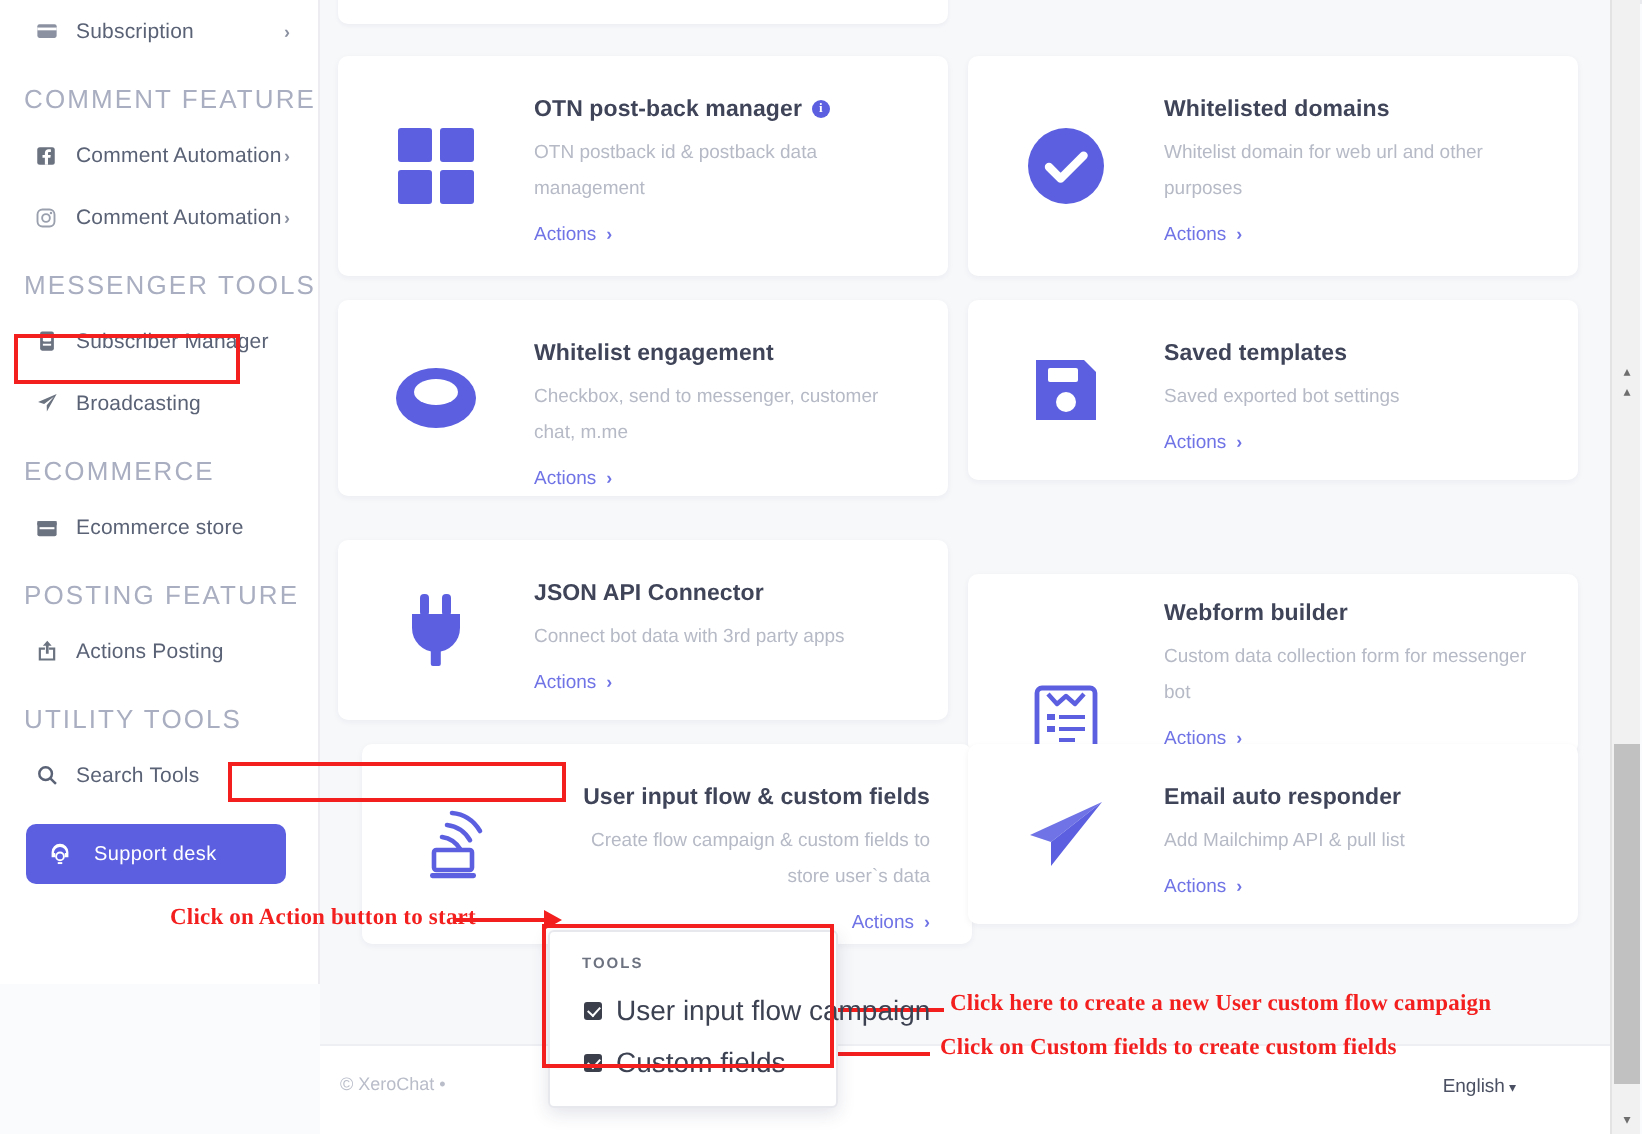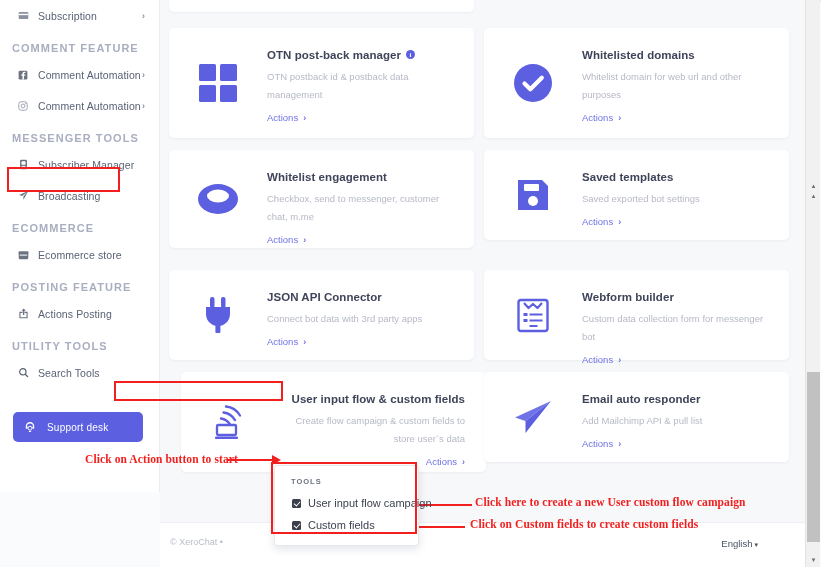--- a/index.html
+++ b/index.html
@@ -40,24 +40,23 @@
   .nav-item .chev {
     position: absolute; right: 14px; top: 50%;
     transform: translateY(-50%);
     font-size: 9px; color: #8b91a1; font-weight: bold;
   }
   .nav-item.active { background: #f5f6fa; }
   .nav-item.active .lbl { color: #5b5fe0; }
   .nav-item.active .ico { color: #5b5fe0; }
 
   .nav-section {
-    font-size: 11px; letter-spacing: 1.05px;
+    font-size: 13px; letter-spacing: 1.05px;
     color: #a9aec0; padding: 11px 0 5px 12px;
     text-transform: uppercase;
-    font-weight: bold;
   }
 
   .support-btn {
     position: absolute; left: 13px; top: 412px;
     width: 130px; height: 30px;
     background: #5b5fe0; border-radius: 5px;
     display: flex; align-items: center;
     color: #fff; cursor: pointer;
   }
   .support-btn .ico { width: 34px; display: flex; justify-content: center; align-items:center; }
@@ -146,21 +145,21 @@
     width: 9px; height: 9px; flex: 0 0 9px;
     background: #3b3f4c; border-radius: 1.5px;
     position: relative; margin-right: 7px;
   }
   .dd-chk::after {
     content: ""; position: absolute;
     left: 2.6px; top: 1px; width: 3px; height: 5px;
     border: solid #fff; border-width: 0 1.4px 1.4px 0;
     transform: rotate(42deg);
   }
-  .dd-lbl { font-size: 11px; color: #3d4252; white-space: nowrap; }
+  .dd-lbl { font-size: 14px; color: #3d4252; white-space: nowrap; }
 
   .hl-dropdown {
     position: absolute; left: 271px; top: 462px;
     width: 146px; height: 72px;
     border: 2px solid #f31f1f; pointer-events: none; z-index: 25;
   }
 
   
   .footer {
     position: absolute; left: 160px; top: 522px;
@@ -415,21 +414,21 @@
           <rect x="12.4" y="26" width="5" height="10" rx="1" fill="#5b5fe0"></rect>
         </svg>
       </div>
       <div class="card-body">
         <div class="card-title">JSON API Connector</div>
         <div class="card-desc">Connect bot data with 3rd party apps</div>
         <div class="card-actions"><span>Actions</span><span class="ar">›</span></div>
       </div>
     </div>
 
-    <div class="card" style="left:324px; top:270px; width:305px; height:90px;">
+    <div class="card" style="left:324px; top:287px; width:305px; height:90px;align-items:flex-end;">
       <div class="card-icon">
         <svg width="32" height="36" viewBox="0 0 32 36">
           <rect x="1.5" y="3" width="29" height="31" rx="2.5" fill="none" stroke="#5b5fe0" stroke-width="2.4"></rect>
           <path d="M7 6l4.5 5 4.5-4 4.5 4L25 6" fill="none" stroke="#5b5fe0" stroke-width="2.2" stroke-linejoin="round"></path>
           <rect x="6.5" y="16" width="4" height="3" fill="#5b5fe0"></rect>
           <rect x="12.5" y="16.5" width="13" height="2" fill="#5b5fe0"></rect>
           <rect x="6.5" y="22" width="4" height="3" fill="#5b5fe0"></rect>
           <rect x="12.5" y="22.5" width="13" height="2" fill="#5b5fe0"></rect>
           <rect x="12.5" y="28" width="8" height="2" fill="#5b5fe0"></rect>
         </svg>

